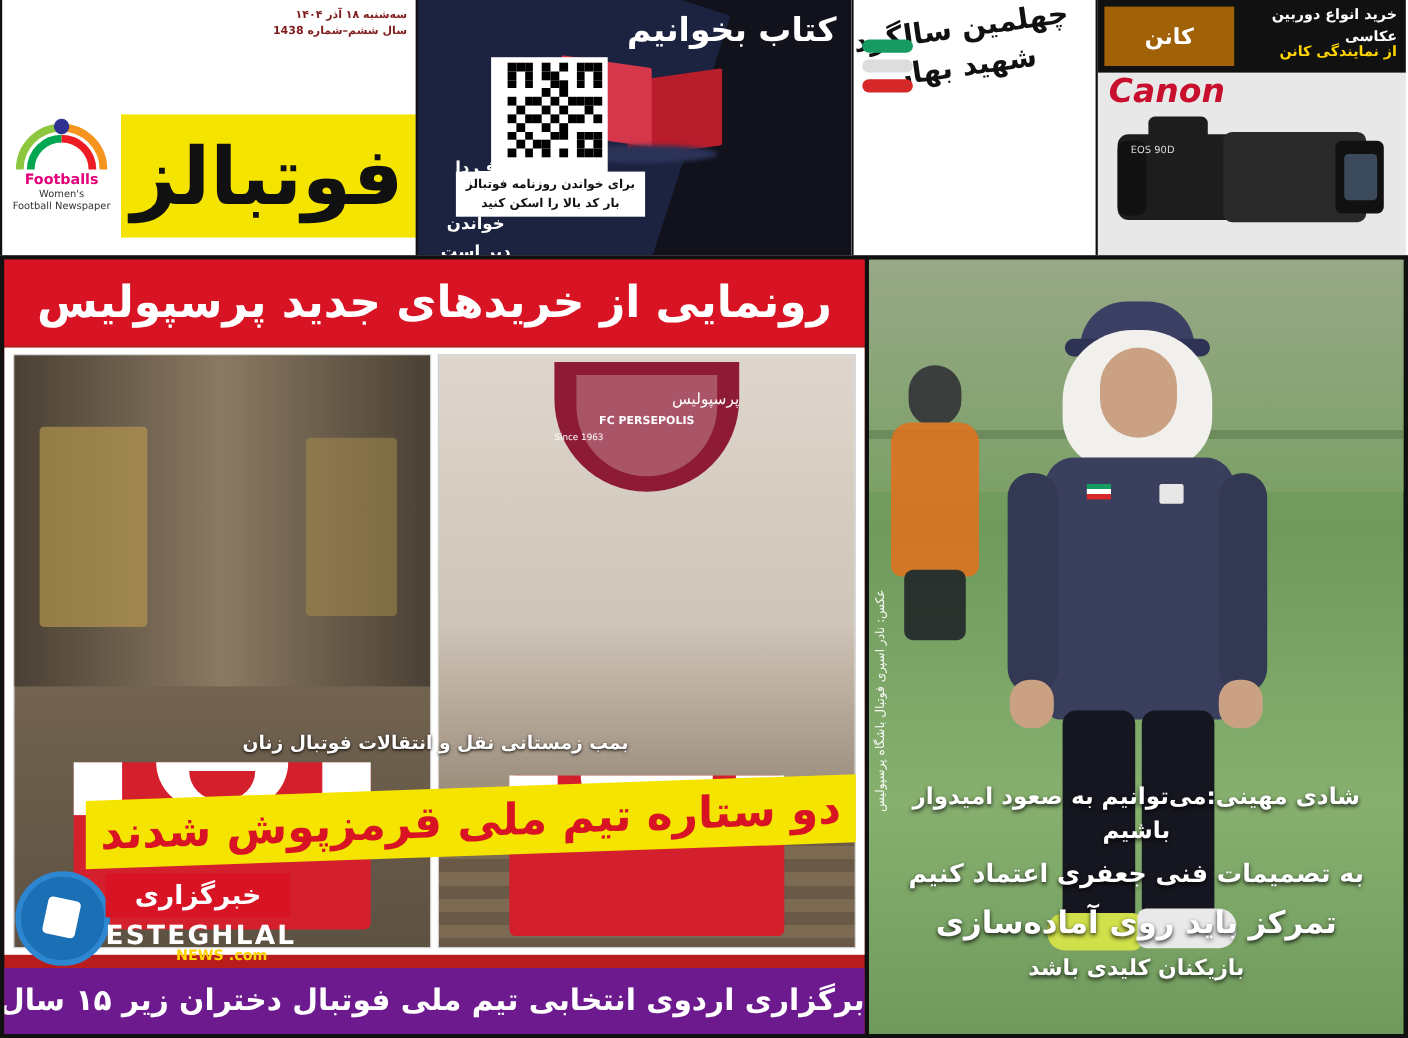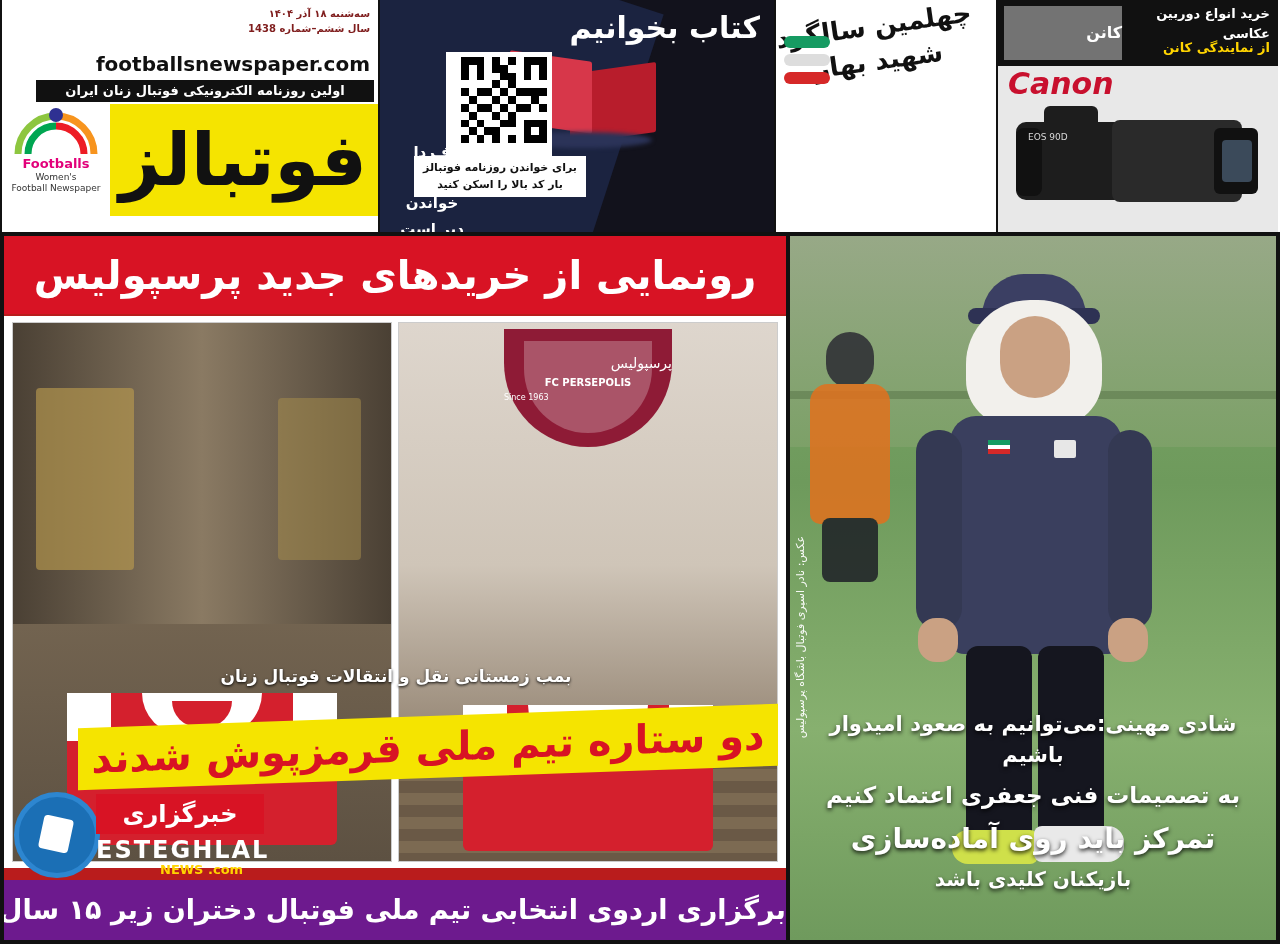--- a/index.html
+++ b/index.html
@@ -120,22 +120,22 @@
 
   
   .canon-ad{
     width:282px;height:232px;position:relative;background:#e8e8e8;
     border-left:2px solid #111;box-sizing:border-box;overflow:hidden;
   }
   .canon-top{
     position:absolute;left:0;top:0;width:282px;height:66px;background:#111;
   }
   .canon-brandbox{
-    position:absolute;left:6px;top:6px;width:118px;height:54px;background:#737373;
-    color:#fff;font-size:16px;font-weight:bold;line-height:54px;
+    position:absolute;left:6px;top:6px;width:118px;height:54px;background:#a16207;
+    color:#fff;font-size:20px;font-weight:bold;text-align:center;line-height:54px;
     direction:rtl;
   }
   .canon-fa{
     position:absolute;right:8px;top:4px;width:146px;color:#fff;font-size:13px;
     direction:rtl;text-align:right;line-height:1.5;font-weight:bold;
   }
   .canon-agency{
     position:absolute;right:8px;top:40px;width:146px;color:#ffd400;font-size:13px;
     direction:rtl;text-align:right;font-weight:bold;
   }
@@ -290,22 +290,20 @@
 
 <div class="page">
 
   <div class="masthead">
 
     <div class="logo-block">
       <div class="date-line">
         <div>سه‌شنبه ۱۸ آذر ۱۴۰۴</div>
         <div>سال ششم–شماره 1438</div>
       </div>
-      <div class="site-url">footballsnewspaper.com</div>
-      <div class="tagline-bar">اولین روزنامه الکترونیکی فوتبال زنان ایران</div>
 
       <div class="brand-row">
         <div class="brand-yellow"></div>
         <div class="brand-name">فوتبالز</div>
 
         <div class="footballs-mark">
           <svg class="fm-arcs" viewBox="0 0 88 50">
             <path d="M6 48 A38 38 0 0 1 44 10" stroke="#8dc63f" stroke-width="7" fill="none"></path>
             <path d="M16 48 A28 28 0 0 1 44 20" stroke="#00a651" stroke-width="7" fill="none"></path>
             <path d="M82 48 A38 38 0 0 0 44 10" stroke="#f7941e" stroke-width="7" fill="none"></path>

